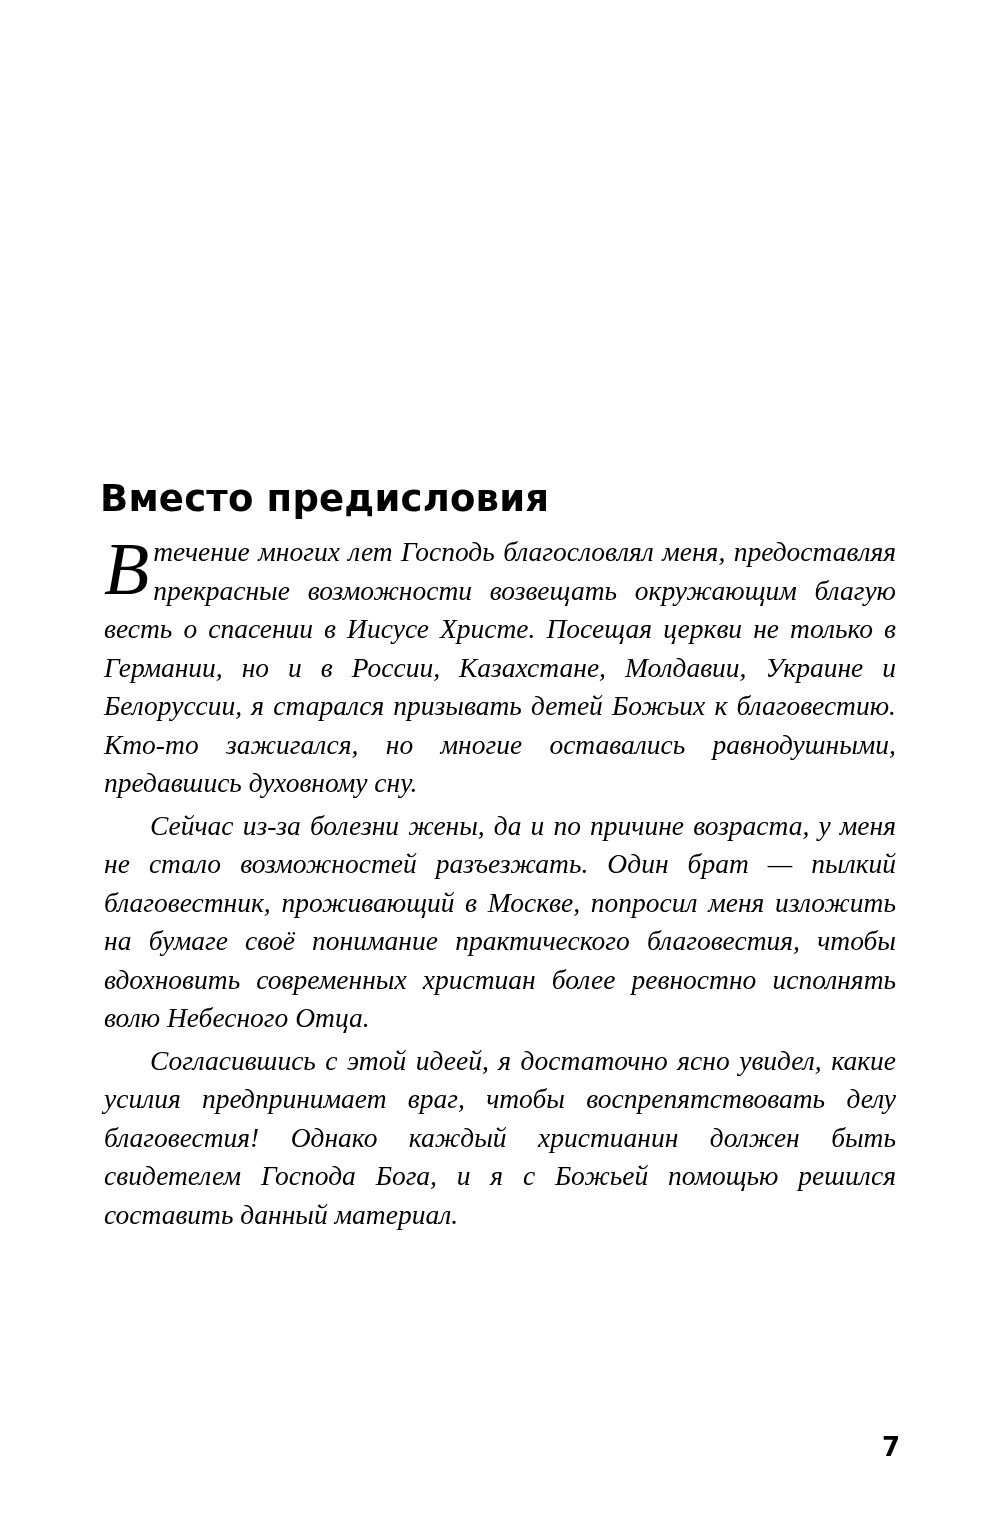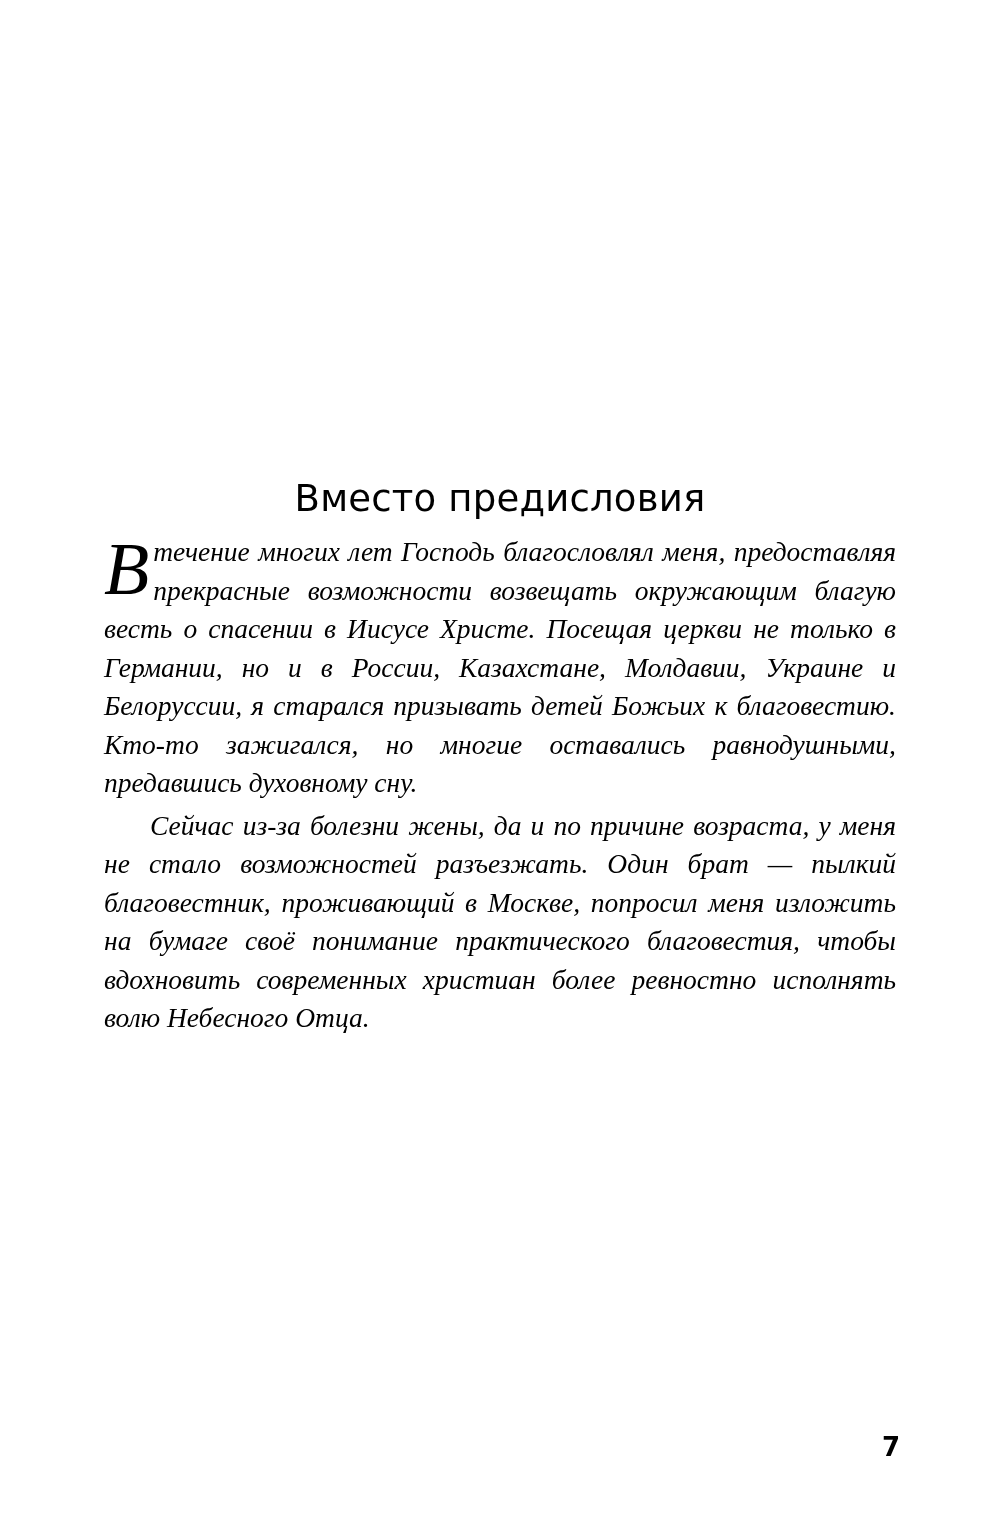--- a/index.html
+++ b/index.html
@@ -27,24 +27,24 @@
 
   .content {
     position: absolute;
     left: 100px;
     top: 478px;
     width: 800px;
   }
 
   .chapter-title {
     font-family: "DejaVu Sans", "Liberation Sans", sans-serif;
-    font-weight: normal;
+    font-weight: bold;
     font-size: 37px;
     line-height: 1.12;
-    text-align: center;
+    text-align: left;
     letter-spacing: 0.2px;
     margin: 0 0 14px 0;
   }
 
   p.body-par {
     margin: 4px;
     font-size: 27.5px;
     line-height: 38.5px;
     text-align: justify;
     text-justify: inter-word;
@@ -85,19 +85,20 @@
 <div class="page">
 
   <div class="content">
 
     <h1 class="chapter-title">Вместо предисловия</h1>
 
     <p class="body-par first-par">В течение многих лет Господь благословлял меня, предоставляя прекрасные возможности возвещать окружающим благую весть о спасении в Иисусе Христе. Посещая церкви не только в Германии, но и в России, Казахстане, Молдавии, Украине и Белоруссии, я старался призывать детей Божьих к благовестию. Кто-то зажигался, но многие оставались равнодушными, предавшись духовному сну.</p>
 
     <p class="body-par">Сейчас из-за болезни жены, да и по причине возраста, у меня не стало возможностей разъезжать. Один брат — пылкий благовестник, проживающий в Москве, попросил меня изложить на бумаге своё понимание практического благовестия, чтобы вдохновить современных христиан более ревностно исполнять волю Небесного Отца.</p>
 
+    <p class="body-par">Согласившись с этой идеей, я достаточно ясно увидел, какие усилия предпринимает враг, чтобы воспрепятствовать делу благовестия! Однако каждый христианин должен быть свидетелем Господа Бога, и я с Божьей помощью решился составить данный материал.</p>
 
 
   </div>
 
   <div class="page-number">7</div>
 
 </div>
 
 </body></html>

